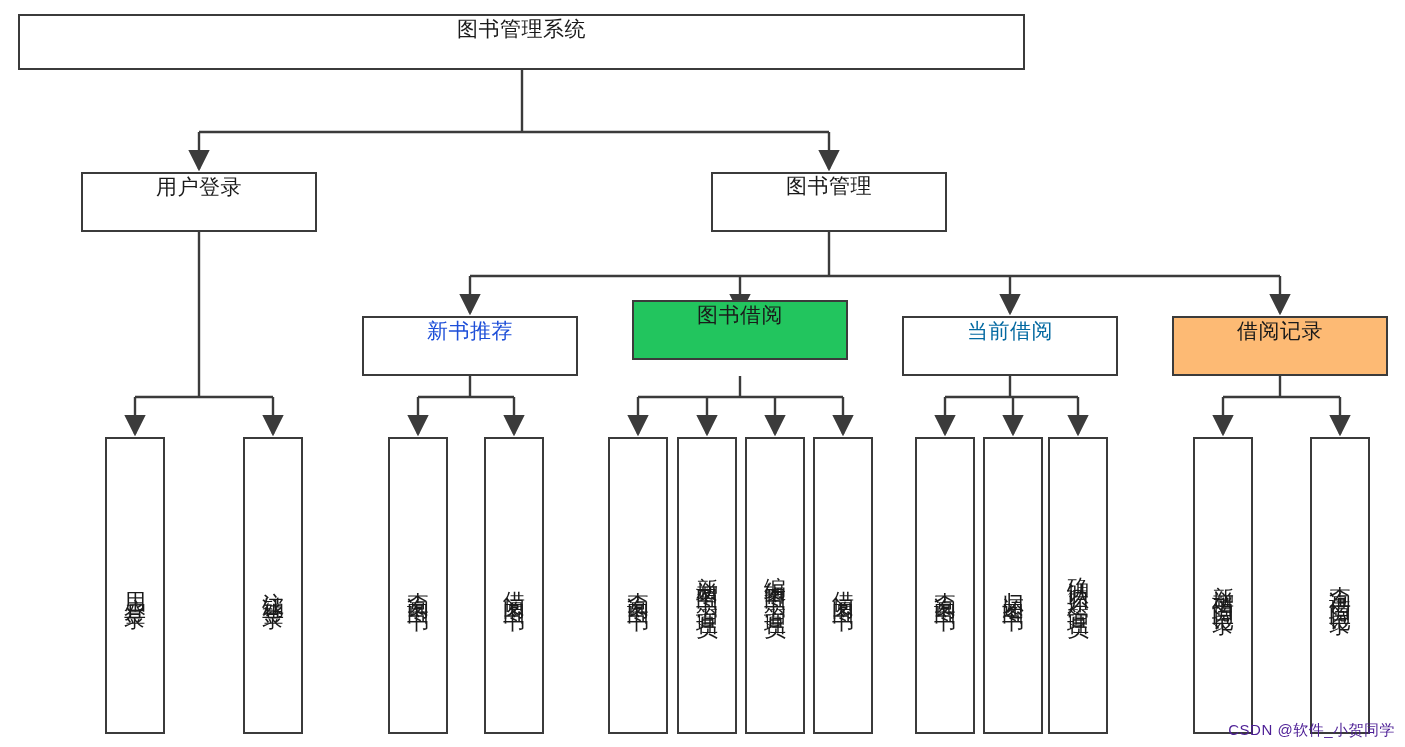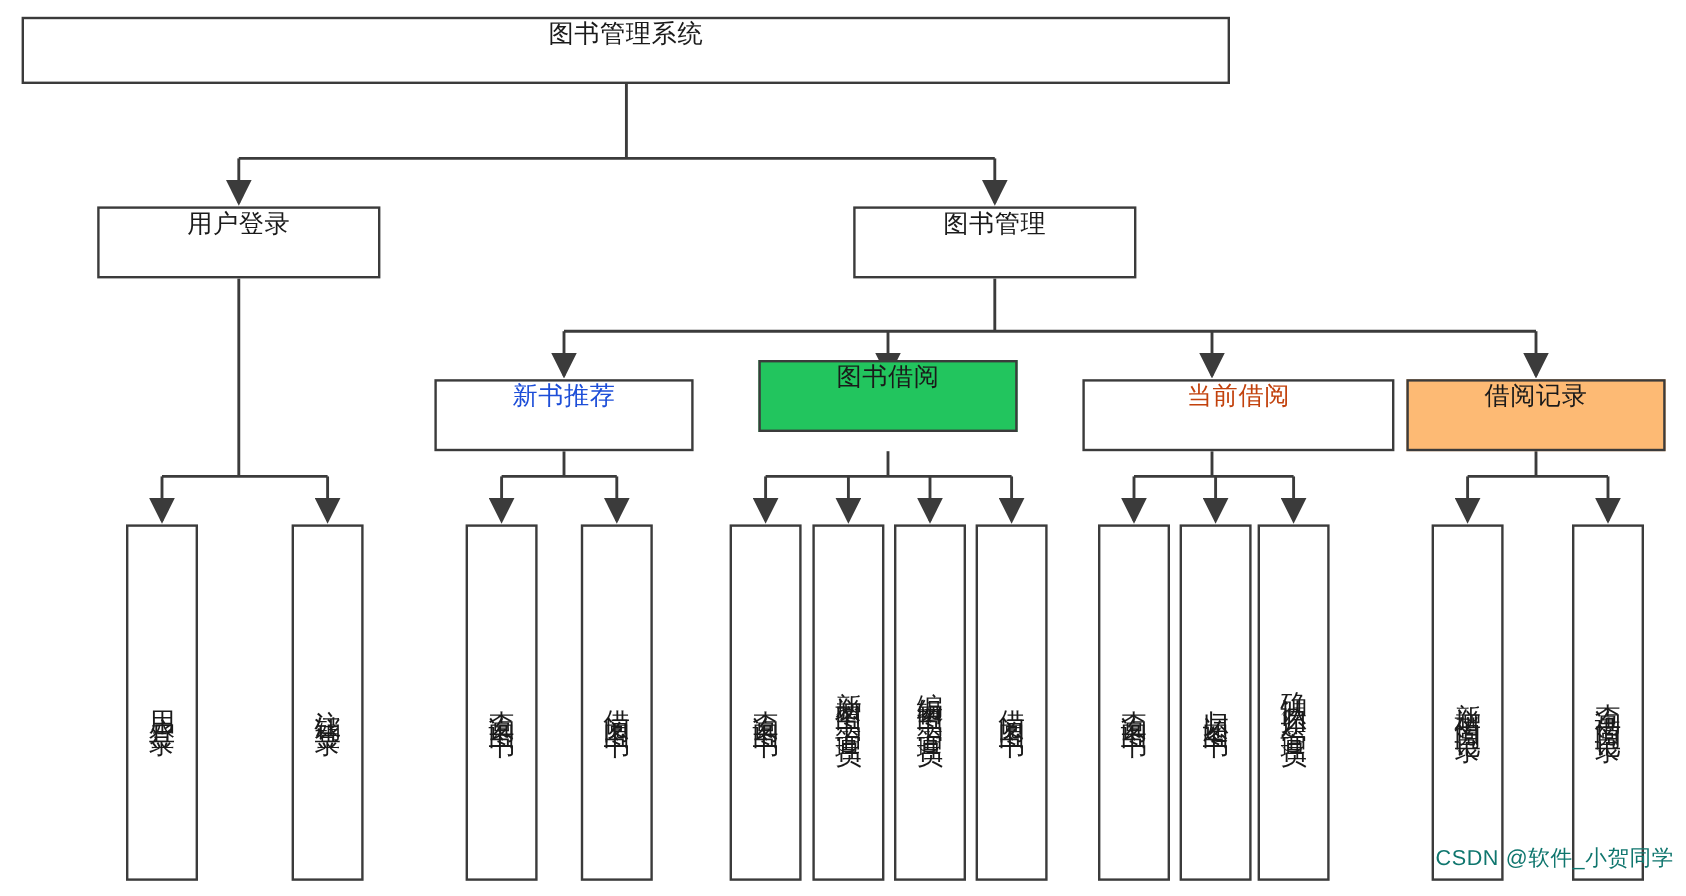--- a/index.html
+++ b/index.html
@@ -57,23 +57,23 @@
     writing-mode: vertical-rl;
     text-orientation: upright;
     font-size: 22px;
     letter-spacing: 6px;
     line-height: 1;
     white-space: nowrap;
   }
   #watermark {
     position: absolute;
     right: 10px;
-    bottom: 20px;
-    font-size: 18px;
-    color: #0f766e;
+    bottom: 7px;
+    font-size: 15px;
+    color: #4c1d95;
     letter-spacing: 0.5px;
     z-index: 5;
     white-space: nowrap;
     font-family: "Liberation Sans", "DejaVu Sans", sans-serif;
   }
 </style>
 </head>
 <body>
 
 <div id="canvas">
@@ -130,21 +130,21 @@
       </div>
       <div class="node horiz" style="left: 711px; top: 172px; width: 236px; height: 60px; border-color: rgb(59, 59, 59); background: rgb(255, 255, 255); color: rgb(26, 26, 26); font-family: Liberation Serif, serif;">
         <span class="label">图书管理</span>
       </div>
       <div class="node horiz" style="left: 362px; top: 316px; width: 216px; height: 60px; border-color: rgb(59, 59, 59); background: rgb(255, 255, 255); color: #1d4ed8;">
         <span class="label">新书推荐</span>
       </div>
       <div class="node horiz" style="left: 632px; top: 300px; width: 216px; height: 60px; border-color: rgb(59, 59, 59); background: #22c55e; color: rgb(26, 26, 26);">
         <span class="label">图书借阅</span>
       </div>
-      <div class="node horiz" style="left: 902px; top: 316px; width: 260px; height: 60px; border-color: rgb(59, 59, 59); background: rgb(255, 255, 255); color: #c2410c;">
+      <div class="node horiz" style="left: 902px; top: 316px; width: 216px; height: 60px; border-color: rgb(59, 59, 59); background: rgb(255, 255, 255); color: #0369a1;">
         <span class="label">当前借阅</span>
       </div>
       <div class="node horiz" style="left: 1172px; top: 316px; width: 216px; height: 60px; border-color: rgb(59, 59, 59); background: #fdba74; color: rgb(26, 26, 26);">
         <span class="label">借阅记录</span>
       </div>
       <div class="node vert" style="left: 105px; top: 437px; width: 60px; height: 297px; border-color: rgb(59, 59, 59); background: rgb(255, 255, 255); color: rgb(26, 26, 26);">
         <span class="label">用户登录</span>
       </div>
       <div class="node vert" style="left: 243px; top: 437px; width: 60px; height: 297px; border-color: rgb(59, 59, 59); background: rgb(255, 255, 255); color: rgb(26, 26, 26);">
         <span class="label">注销登录</span>

